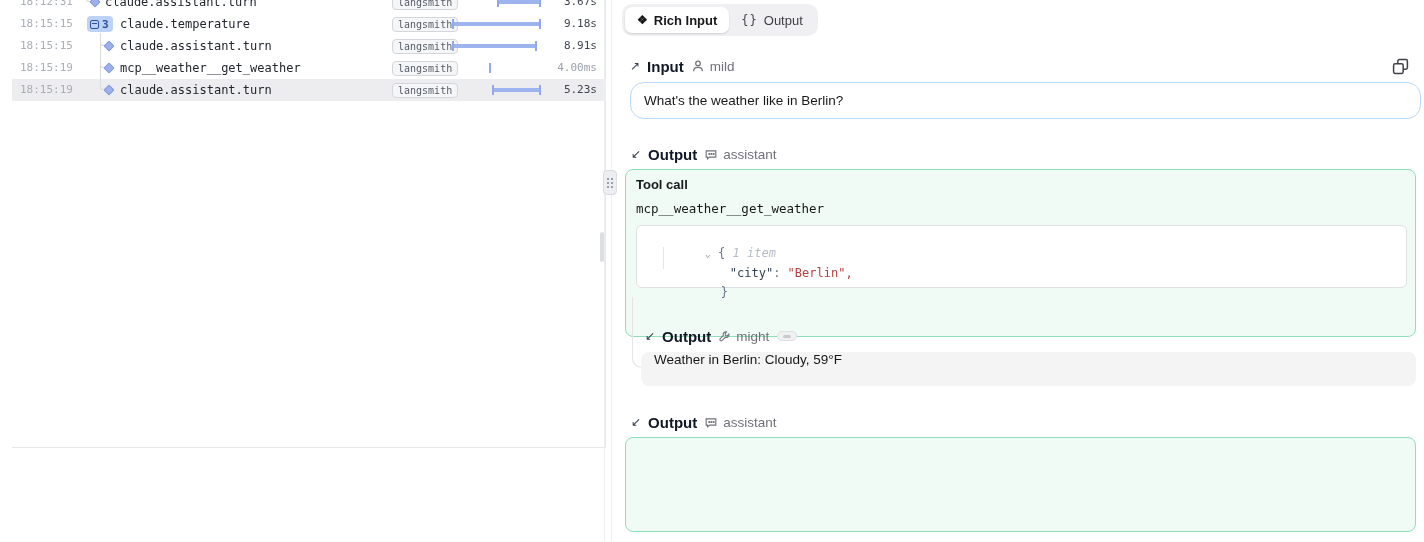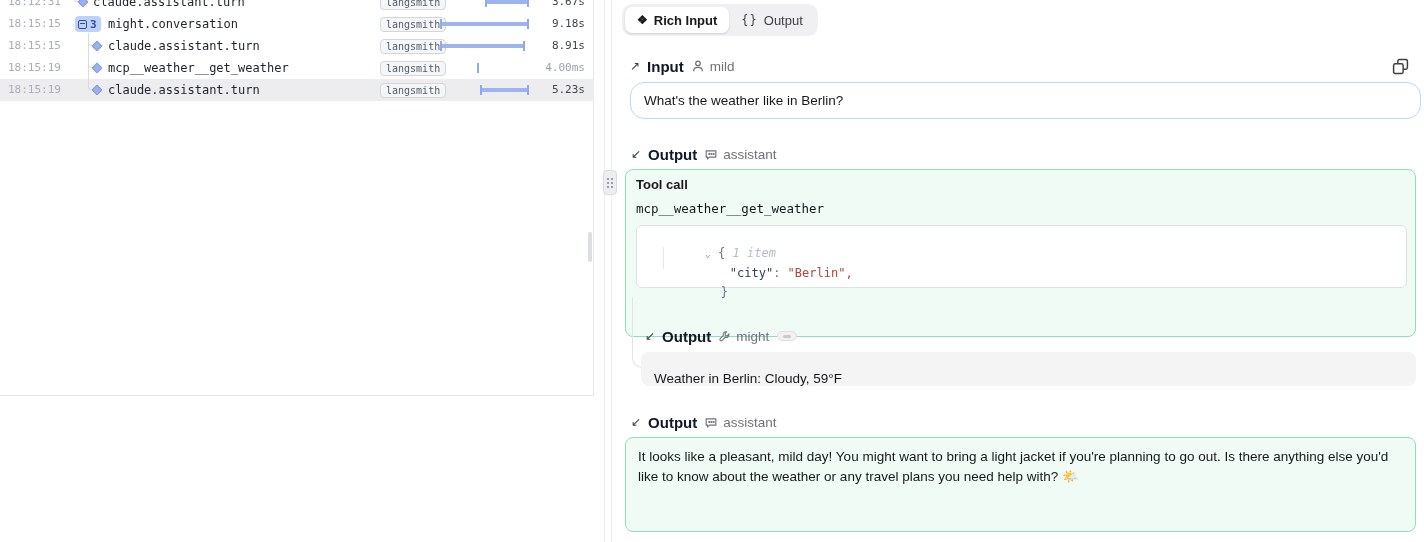--- a/index.html
+++ b/index.html
@@ -14,21 +14,21 @@
     --badge-fg:#2d4fa0;
     --muted:#71717a;
     --line:#e5e7ea;
   }
   *{margin:0;padding:0;box-sizing:border-box;}
   html,body{background:#fff;}
   #screen{position:relative;width:1424px;height:542px;background:#fff;overflow:hidden;
     font-family:"Liberation Sans",sans-serif;color:#18181b;}
 
   
-  #trace-panel{position:absolute;left:0;top:0;width:594px;height:396px;background:#fff;
+  #trace-panel{position:absolute;left:12px;top:0;width:594px;height:448px;background:#fff;
     border-right:1px solid var(--line);border-bottom:1px solid var(--line);}
   .trow{position:absolute;left:0;width:594px;height:22px;}
   .trow.selected{background:var(--sel-row);}
   .t-time{position:absolute;left:8px;top:0;height:22px;line-height:22px;
     font-family:"DejaVu Sans Mono",monospace;font-size:11px;color:#a9aeb8;}
   .elbow{position:absolute;border-left:1px solid #d8dbe0;border-bottom:1px solid #d8dbe0;
     border-bottom-left-radius:3px;width:6px;height:11px;top:0;}
   .vcont{position:absolute;border-left:1px solid #d8dbe0;width:1px;top:0;height:22px;}
   .diamond{position:absolute;width:8px;height:8px;top:7px;transform:rotate(45deg);
     background:#9cb0ec;border:1px solid #7f97e2;border-radius:1.5px;}
@@ -95,21 +95,21 @@
   .j-summary{color:#b6bdc9;font-style:italic;}
   .j-key{color:#334155;}
   .j-colon{color:#64748b;}
   .j-val{color:var(--json-red);}
   #json-guide{position:absolute;left:26px;top:21px;width:1px;height:22px;background:#e4e7ea;}
 
   #thread-line{position:absolute;left:632px;top:297px;width:10px;height:71px;
     border-left:1.5px solid #e4e4e7;border-bottom:1.5px solid #e4e4e7;border-bottom-left-radius:10px;}
 
   #tool-result-box{position:absolute;left:641px;top:352px;width:775px;height:34px;background:#f4f4f5;
-    border-radius:8px;display:flex;align-items:flex-end;padding:0 13px;font-size:13.5px;color:#18181b;}
+    border-radius:8px;display:flex;align-items:flex-start;padding:0 13px;font-size:13.5px;color:#18181b;}
 
   #final-card{top:437px;height:95px;padding:9px 12px;font-size:13.5px;line-height:20px;color:#18181b;}
   #final-card p + p{margin-top:18px;}
 </style>
 </head>
 <body>
 
 <div id="screen">
 
   <div id="trace-panel">
@@ -125,21 +125,21 @@
           <div class="bar-line" style="left: 487px; width: 40px;"></div>
           <span class="t-dur">3.67s</span>
         </div>
         <div class="trow" style="top: 13px;">
           <span class="t-time">18:15:15</span>
           <span class="collapse-badge">
             <span class="cb-icon"></span>
             <span class="cb-num">3</span>
           </span>
           <div class="vcont" style="left: 88px; top: 20px; height: 2px;"></div>
-          <span class="t-name" style="left: 108px;">might.conversation</span>
+          <span class="t-name" style="left: 108px;">claude.temperature</span>
           <span class="t-tag">langsmith</span>
           <div class="bar-cap" style="left: 440px;"></div>
           <div class="bar-cap" style="left: 527px;"></div>
           <div class="bar-line" style="left: 442px; width: 85px;"></div>
           <span class="t-dur">9.18s</span>
         </div>
         <div class="trow" style="top: 35px;">
           <span class="t-time">18:15:15</span>
           <div class="elbow" style="left: 88px;"></div>
           <div class="vcont" style="left: 88px;"></div>
@@ -276,16 +276,15 @@
       <svg width="14" height="14" viewBox="0 0 16 16" fill="none" stroke="#71717a" stroke-width="1.3">
         <path d="M2.5 4.5h11v7h-7l-2.5 2v-2h-1.5z"></path>
           <circle cx="6" cy="8" r=".6" fill="#71717a"></circle>
           <circle cx="8.5" cy="8" r=".6" fill="#71717a"></circle>
           <circle cx="11" cy="8" r=".6" fill="#71717a"></circle>
       </svg>
       <span>assistant</span>
     </span>
   </div>
   <div class="green-card" id="final-card">
-      <p><span>It looks like a pleasant, mild day! You might want to bring a light jacket if you're planning to go out. Is there anything else you'd like to know about the weather or any travel plans you need help with? 🌤️</span></p>
     </div>
 
 </div>
 
 </body></html>

